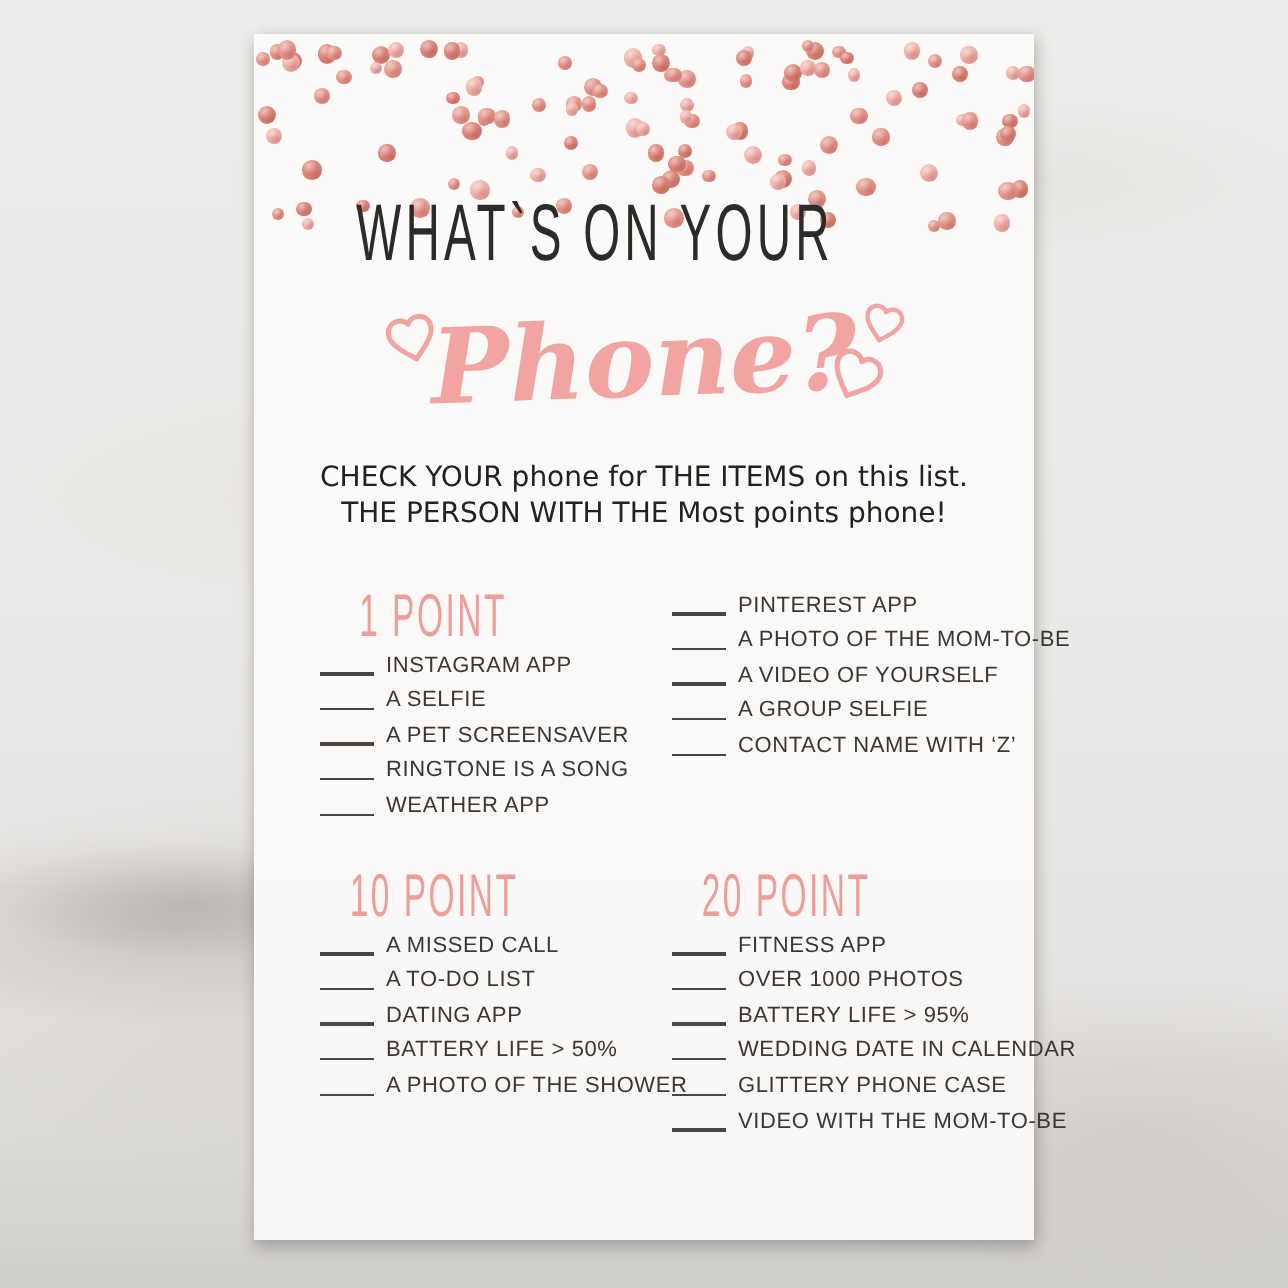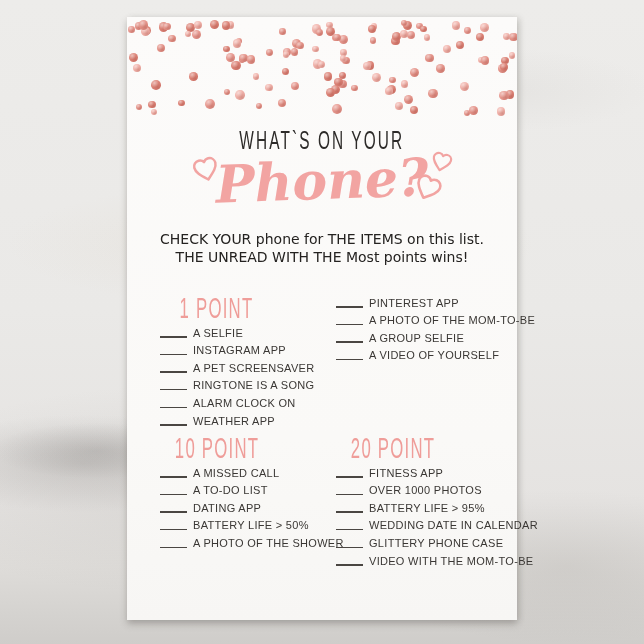--- a/index.html
+++ b/index.html
@@ -24,22 +24,22 @@
     radial-gradient(ellipse 220px 60px at 78% 14%, rgba(150,145,140,.08), transparent 70%);}
 
   
   .card{position:absolute;left:127px;top:17px;width:390px;height:603px;
     background:linear-gradient(180deg,#fcfbfa 0%,#faf9f7 70%,#f7f6f4 100%);
     box-shadow:0 4px 7px rgba(80,75,70,.32), 3px 0 6px rgba(80,75,70,.10);}
 
   .confetti{position:absolute;left:0;top:0;width:100%;height:112px;overflow:hidden}
   .dot{position:absolute;border-radius:50%}
 
-  .title{position:absolute;top:108px;left:0;width:100%;text-align:center;color:var(--ink);
-    font-size:22px;line-height:32px;white-space:nowrap}
+  .title{position:absolute;top:84px;left:0;width:100%;color:var(--ink);
+    font-size:34px;line-height:32px;white-space:nowrap}
   .title .tx{display:inline-block;transform:scale(.70,1.18);letter-spacing:3px}
 
   .script{position:absolute;top:126px;left:0;width:100%;text-align:center;color:var(--script-pink);
     font-family:"DejaVu Serif",serif;font-style:italic;font-weight:bold;font-size:52px;line-height:76px;
     transform:rotate(-2deg)}
 
   .heart{position:absolute;pointer-events:none}
   .heart svg{display:block}
   .heart-l{left:66px;top:140px;transform:rotate(-14deg)}
   .heart-rs{left:304px;top:135px;transform:rotate(14deg)}
@@ -206,53 +206,49 @@
       </svg>
     </span>
     <span class="heart heart-rl">
       <svg width="27" height="27" viewBox="0 0 24 24" fill="none" stroke="var(--script-pink)" stroke-width="2.3" stroke-linecap="round" stroke-linejoin="round">
         <path d="M12 21 C 6 15.5 2 12 2 7.5 C 2 4.4 4.4 2 7.5 2 C 9.4 2 11.1 3 12 4.5 C 12.9 3 14.6 2 16.5 2 C 19.6 2 22 4.4 22 7.5 C 22 12 18 15.5 12 21 Z"></path>
       </svg>
     </span>
 
     <div class="subtitle">
       <div>CHECK YOUR phone for THE ITEMS on this list.</div>
-      <div>THE UNREAD WITH THE Most points wins!</div>
+      <div>THE PERSON WITH THE Most points phone!</div>
     </div>
 
     <div class="sections">
   <section class="point-section">
     <h2 class="sec-h">
       <span class="tx">1 POINT</span>
     </h2>
     <ul class="items">
   <li class="item">
     <span class="blank"></span>
+    <span class="lbl">INSTAGRAM APP</span>
+  </li>
+
+  <li class="item">
+    <span class="blank"></span>
     <span class="lbl">A SELFIE</span>
   </li>
 
   <li class="item">
     <span class="blank"></span>
-    <span class="lbl">INSTAGRAM APP</span>
-  </li>
-
-  <li class="item">
-    <span class="blank"></span>
     <span class="lbl">A PET SCREENSAVER</span>
   </li>
 
   <li class="item">
     <span class="blank"></span>
     <span class="lbl">RINGTONE IS A SONG</span>
   </li>
 
-  <li class="item">
-    <span class="blank"></span>
-    <span class="lbl">ALARM CLOCK ON</span>
-  </li>
 
   <li class="item">
     <span class="blank"></span>
     <span class="lbl">WEATHER APP</span>
   </li>
 </ul>
   </section>
 
   <section class="point-section">
     <ul class="items">
@@ -261,28 +257,32 @@
     <span class="lbl">PINTEREST APP</span>
   </li>
 
   <li class="item">
     <span class="blank"></span>
     <span class="lbl">A PHOTO OF THE MOM-TO-BE</span>
   </li>
 
   <li class="item">
     <span class="blank"></span>
+    <span class="lbl">A VIDEO OF YOURSELF</span>
+  </li>
+
+  <li class="item">
+    <span class="blank"></span>
     <span class="lbl">A GROUP SELFIE</span>
   </li>
 
   <li class="item">
     <span class="blank"></span>
-    <span class="lbl">A VIDEO OF YOURSELF</span>
-  </li>
-
+    <span class="lbl">CONTACT NAME WITH ‘Z’</span>
+  </li>
 
 </ul>
   </section>
 
   <section class="point-section">
     <h2 class="sec-h">
       <span class="tx">10 POINT</span>
     </h2>
     <ul class="items">
   <li class="item">

